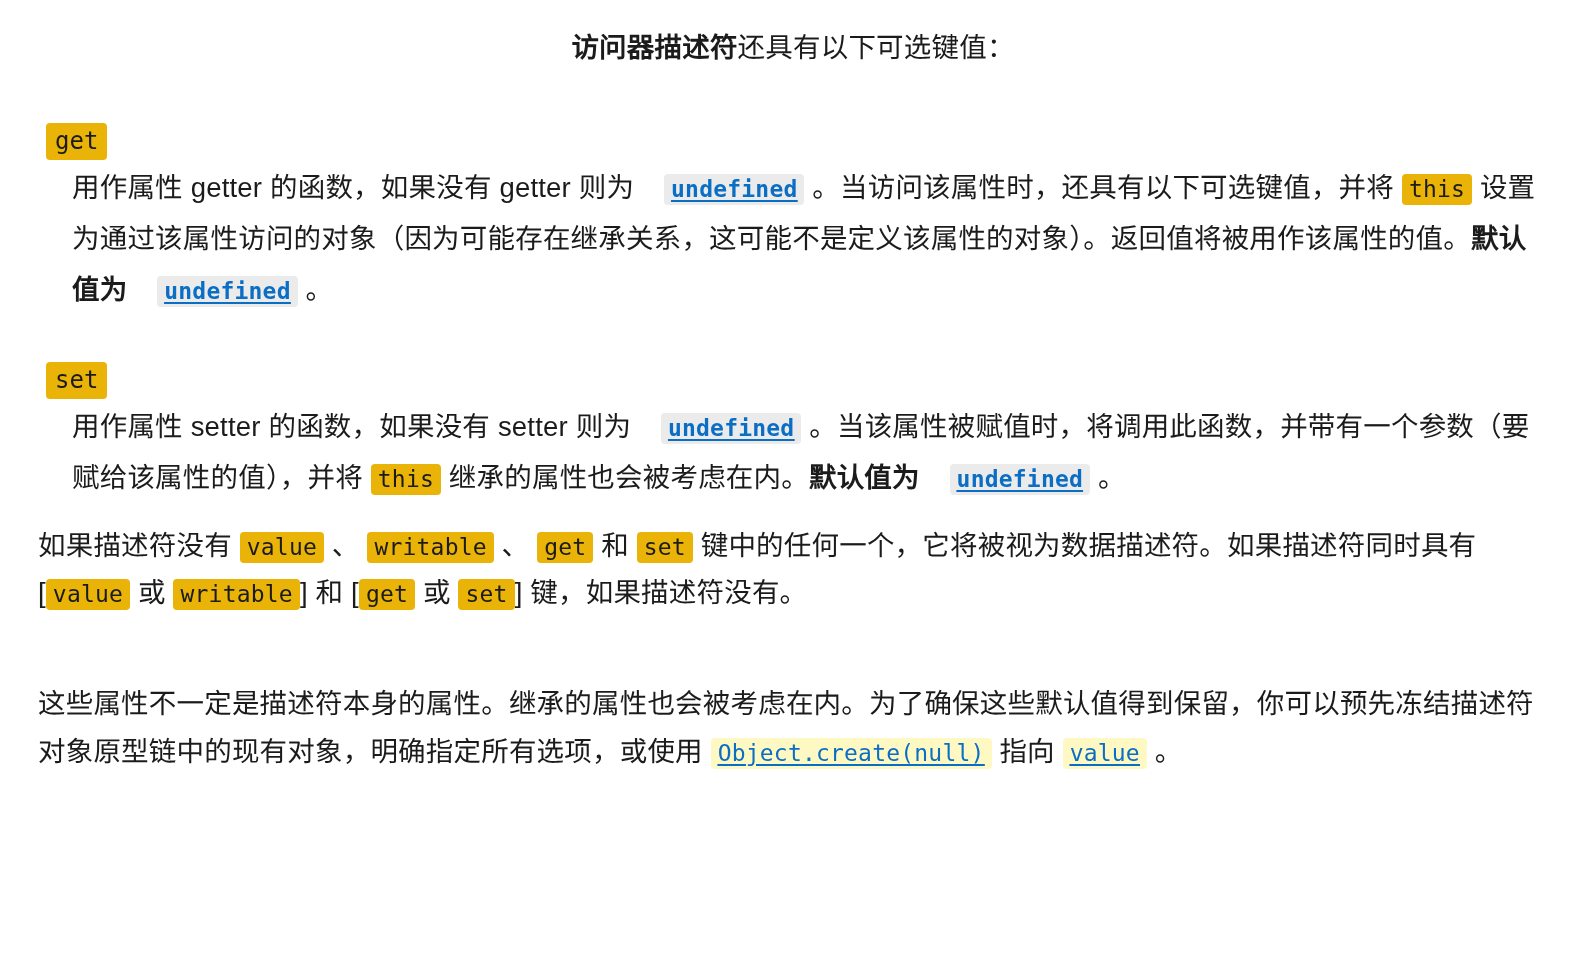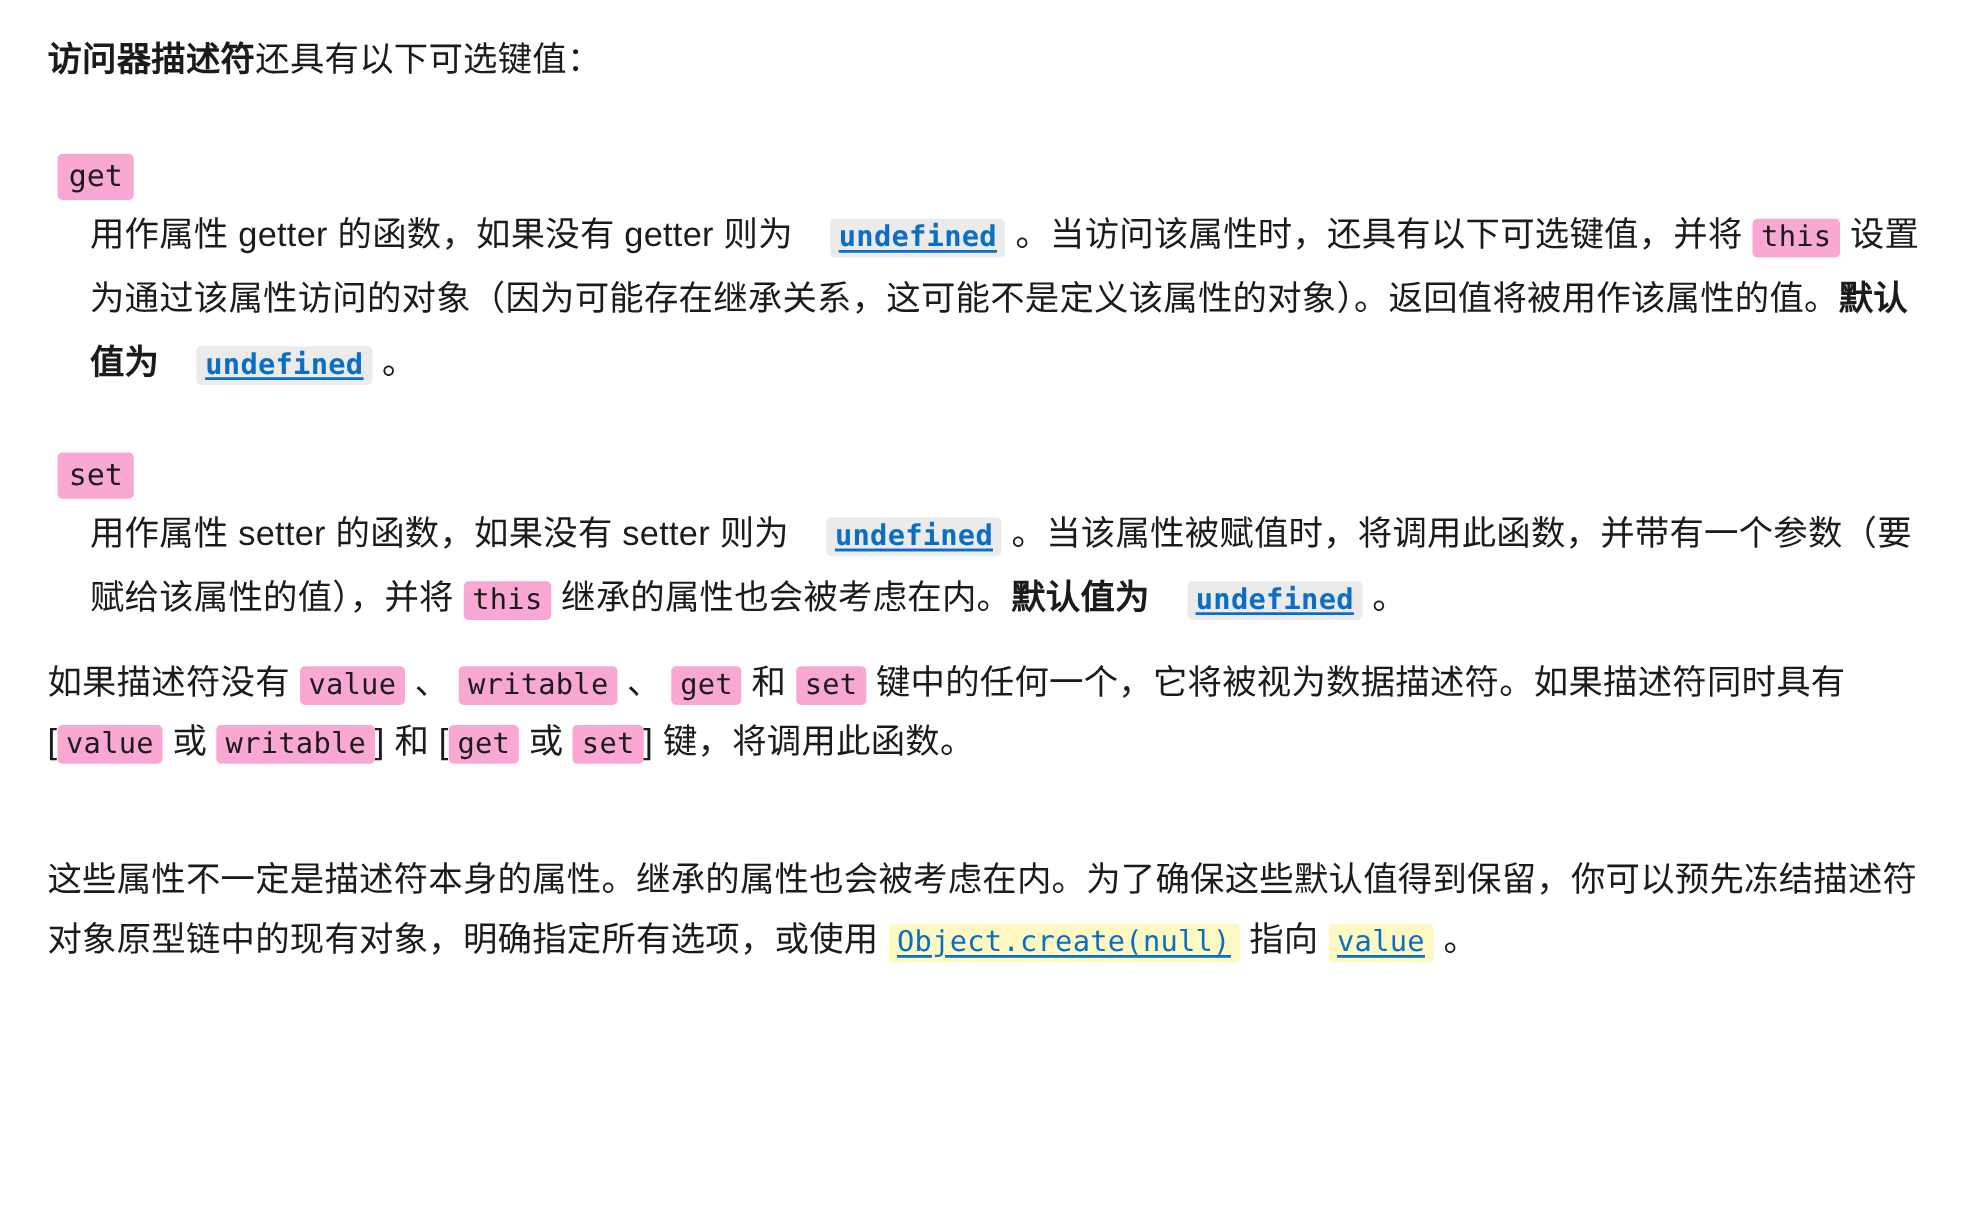--- a/index.html
+++ b/index.html
@@ -20,29 +20,30 @@
     padding: 24px 38px 10px 38px;
   }
   p {
     margin: 0;
     font-size: 27.5px;
     line-height: 1.72;
     letter-spacing: 0.2px;
   }
   .intro {
     margin-bottom: 56px;
+    text-align: center;
   }
   strong {
     font-weight: 700;
   }
   
   code {
     font-family: "DejaVu Sans Mono", monospace;
     font-size: 23px;
-    background: #f9a8d4;
+    background: #eab308;
     border-radius: 4px;
     padding: 2px 7px 3px 7px;
     color: #1b1b1b;
     white-space: nowrap;
   }
   
   dl {
     margin: 0;
   }
   dt {
@@ -125,20 +126,20 @@
     </dt>
     <dd class="dd-set">
       <p>
         <span>用作属性 setter 的函数，如果没有 setter 则为 </span><a class="code-link" href="#"><code>undefined</code></a><span> 。当该属性被赋值时，将调用此函数，并带有一个参数（要赋给该属性的值），并将 </span><code>this</code><span> 继承的属性也会被考虑在内。</span><strong>默认值为</strong>&nbsp;<a class="code-link" href="#"><code>undefined</code></a><span> 。</span>
       </p>
     </dd>
 
   </dl>
 
   <p class="para-block">
-    <span>如果描述符没有 </span><code>value</code><span> 、 </span><code>writable</code><span> 、 </span><code>get</code><span> 和 </span><code>set</code><span class="bracket"> 键中的任何一个，它将被视为数据描述符。如果描述符同时具有 [</span><code>value</code><span> 或 </span><code>writable</code><span class="bracket">] 和 [</span><code>get</code><span> 或 </span><code>set</code><span class="bracket">] 键，将调用此函数。</span>
+    <span>如果描述符没有 </span><code>value</code><span> 、 </span><code>writable</code><span> 、 </span><code>get</code><span> 和 </span><code>set</code><span class="bracket"> 键中的任何一个，它将被视为数据描述符。如果描述符同时具有 [</span><code>value</code><span> 或 </span><code>writable</code><span class="bracket">] 和 [</span><code>get</code><span> 或 </span><code>set</code><span class="bracket">] 键，如果描述符没有。</span>
   </p>
 
   <p class="para-gap">
     <span>这些属性不一定是描述符本身的属性。继承的属性也会被考虑在内。为了确保这些默认值得到保留，你可以预先冻结描述符对象原型链中的现有对象，明确指定所有选项，或使用 </span><a class="plain-link" href="#"><code>Object.create(null)</code></a><span> 指向 </span><a class="plain-link" href="#"><code>value</code></a><span> 。</span>
   </p>
 
 </div>
 
 </body></html>

